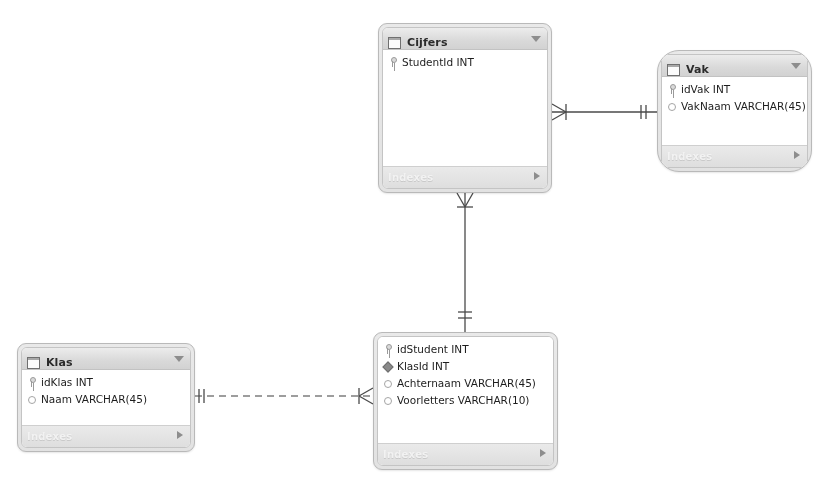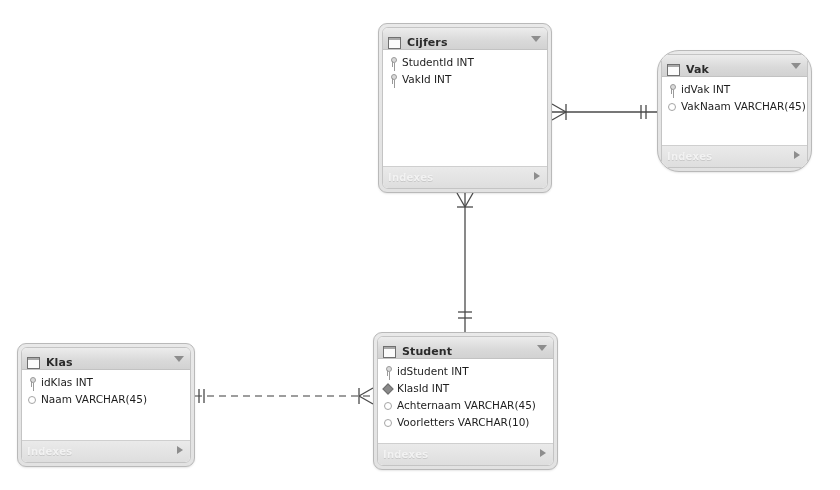--- a/index.html
+++ b/index.html
@@ -241,24 +241,20 @@
       <div class="er-header">
         <span class="tbl-icon"></span>
         <span class="er-title">Cijfers</span>
         <span class="caret-down"></span>
       </div>
       <div class="er-body">
         <div class="er-field">
           <span class="fld-icon ico-key"></span>
           <span class="fld-label">StudentId INT</span>
         </div>
-        <div class="er-field">
-          <span class="fld-icon ico-key"></span>
-          <span class="fld-label">VakId INT</span>
-        </div>
       </div>
       <div class="er-footer">
         <span class="footer-label">Indexes</span>
         <span class="caret-right"></span>
       </div>
     </div>
   </div>
 
   <div class="er-table" style="left:657px; top:50px; width:155px; height:122px;border-radius:22px;">
     <div class="er-inner">
@@ -279,25 +275,20 @@
       </div>
       <div class="er-footer">
         <span class="footer-label">Indexes</span>
         <span class="caret-right"></span>
       </div>
     </div>
   </div>
 
   <div class="er-table" style="left:373px; top:332px; width:185px; height:138px;">
     <div class="er-inner">
-      <div class="er-header">
-        <span class="tbl-icon"></span>
-        <span class="er-title">Student</span>
-        <span class="caret-down"></span>
-      </div>
       <div class="er-body">
         <div class="er-field">
           <span class="fld-icon ico-key"></span>
           <span class="fld-label">idStudent INT</span>
         </div>
         <div class="er-field">
           <span class="fld-icon ico-diamond-filled"></span>
           <span class="fld-label">KlasId INT</span>
         </div>
         <div class="er-field">
@@ -309,21 +300,21 @@
           <span class="fld-label">Voorletters VARCHAR(10)</span>
         </div>
       </div>
       <div class="er-footer">
         <span class="footer-label">Indexes</span>
         <span class="caret-right"></span>
       </div>
     </div>
   </div>
 
-  <div class="er-table" style="left:17px; top:343px; width:178px; height:124px;">
+  <div class="er-table" style="left:17px; top:343px; width:178px; height:109px;">
     <div class="er-inner">
       <div class="er-header">
         <span class="tbl-icon"></span>
         <span class="er-title">Klas</span>
         <span class="caret-down"></span>
       </div>
       <div class="er-body">
         <div class="er-field">
           <span class="fld-icon ico-key"></span>
           <span class="fld-label">idKlas INT</span>

